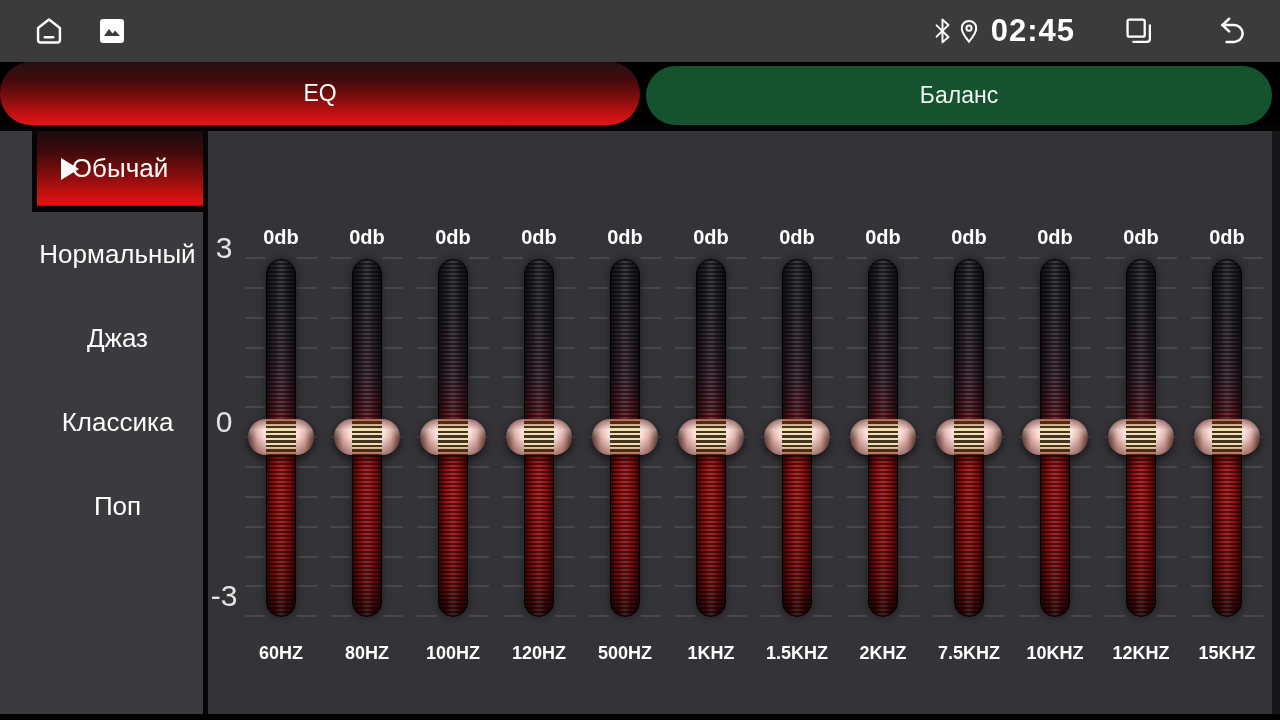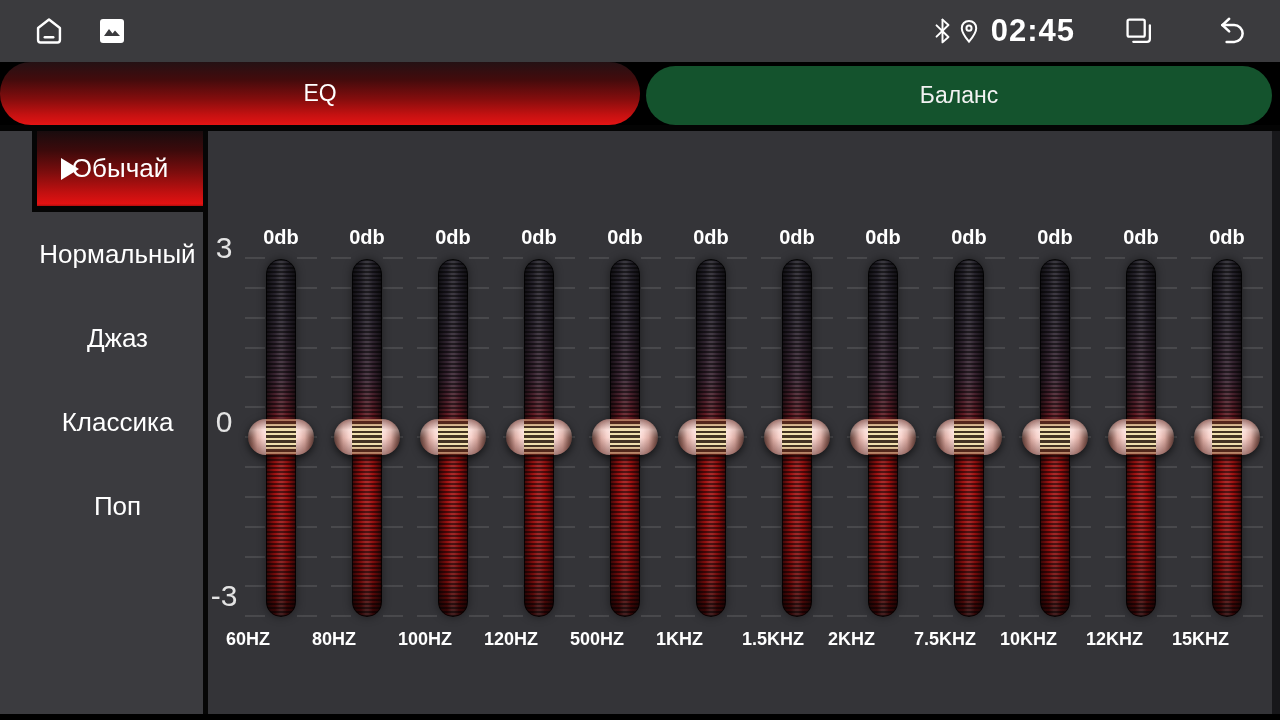--- a/index.html
+++ b/index.html
@@ -73,21 +73,21 @@
   .scale-top { top:99px; } .scale-mid { top:273px; } .scale-btm { top:447px; }
 
   .sliders { position:absolute; left:30px; right:2px; top:0; bottom:0; display:flex;margin-top:15px; }
   .col { flex:1; position:relative; }
 
   .db {
     position:absolute; top:78px; left:0; right:0; text-align:center;
     color:#fff; font-size:20px; font-weight:700; line-height:26px;
   }
   .freq {
-    position:absolute; top:481px; left:-12px; right:-12px; text-align:left;
+    position:absolute; top:495px; left:-12px; right:-12px; text-align:center;
     color:#fff; font-size:18px; font-weight:700; line-height:24px;
   }
 
   .ticks {
     position:absolute; top:111px; height:360px; width:20px;
     background:repeating-linear-gradient(to bottom,
       rgba(255,255,255,0.10) 0px, rgba(255,255,255,0.10) 2px,
       rgba(0,0,0,0) 2px, rgba(0,0,0,0) 29.85px);
   }
   .ticks.l { left:7px; } .ticks.r { right:7px; }

